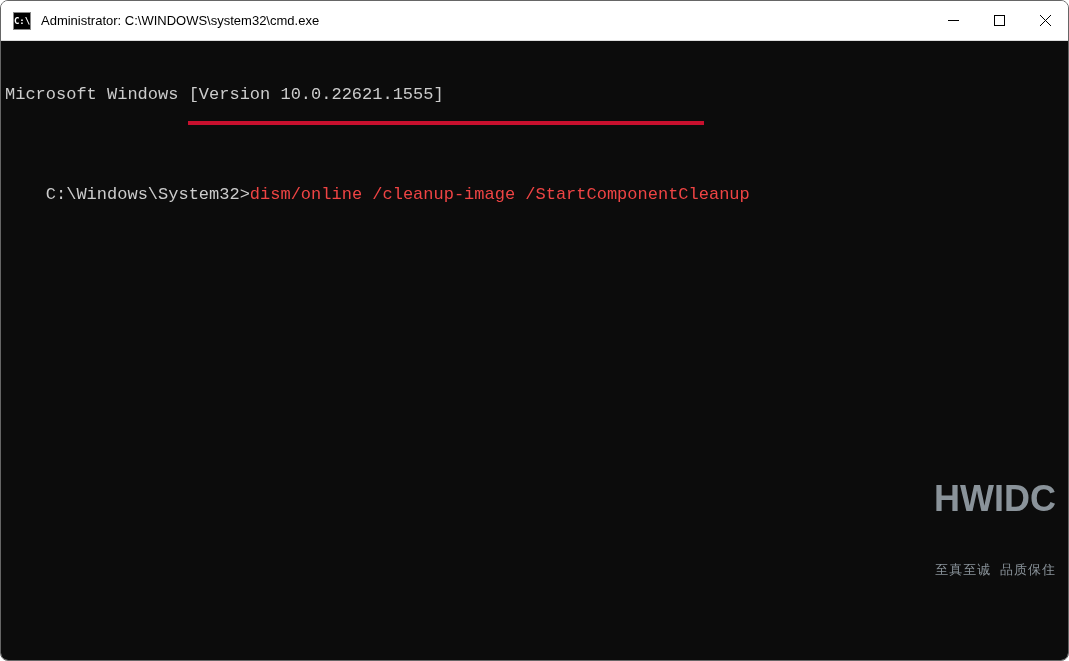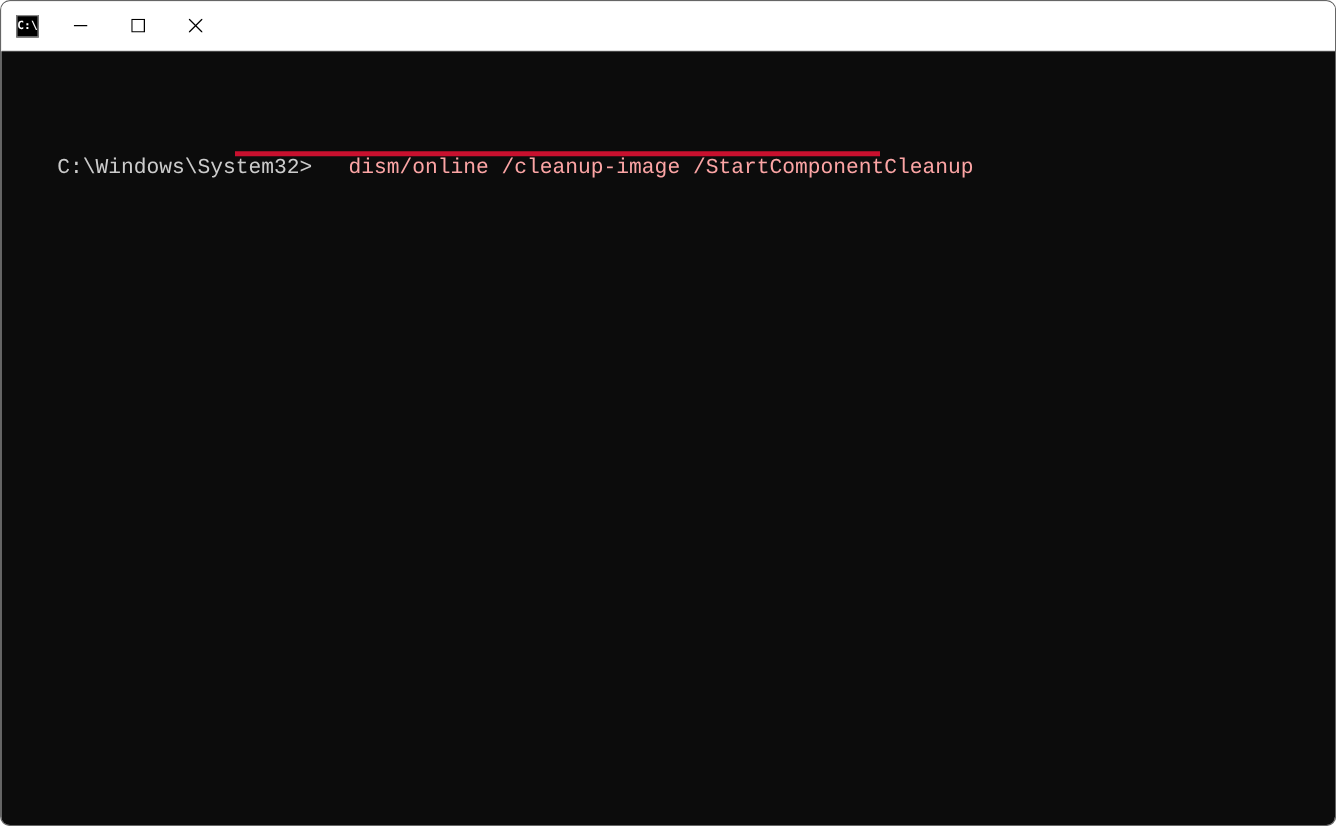--- a/index.html
+++ b/index.html
@@ -80,22 +80,21 @@
       line-height: 1.18;
     }
     .terminal-line {
       color: #ccc;
     }
     .prompt-line {
       position: relative;
       display: inline-block;
     }
     .command-text {
-      color: #fca5a5;
-      margin-left: 29px;
+      color: #ef4444;
     }
     .underline-highlight {
       position: absolute;
       height: 4px;
       background: #c8102e;
       left: 187px;
       top: 80px;
       width: 516px;
     }
     .watermark {
@@ -120,37 +119,43 @@
     }
   </style>
 </head>
 <body>
 
 <div class="window">
   <div class="titlebar">
     <div class="app-icon">
       <span>C:\</span>
     </div>
+    <div class="title-text">Administrator: C:\WINDOWS\system32\cmd.exe</div>
     <div class="window-controls">
       <div class="control-btn">
         <svg viewBox="0 0 11 11">
             <line x1="0" y1="5.5" x2="11" y2="5.5" stroke="currentColor" stroke-width="1"></line>
           </svg>
       </div>
       <div class="control-btn">
         <svg viewBox="0 0 11 11">
             <rect x="0.5" y="0.5" width="10" height="10" fill="none" stroke="currentColor" stroke-width="1"></rect>
           </svg>
       </div>
       <div class="control-btn close">
         <svg viewBox="0 0 11 11">
             <line x1="0" y1="0" x2="11" y2="11" stroke="currentColor" stroke-width="1"></line>
             <line x1="11" y1="0" x2="0" y2="11" stroke="currentColor" stroke-width="1"></line>
           </svg>
       </div>
     </div>
   </div>
   <div class="terminal">
+    <div class="terminal-line">Microsoft Windows [Version 10.0.22621.1555]</div>
     <div class="terminal-line">&nbsp;</div>
     <div class="prompt-line"><span>C:\Windows\System32&gt;</span><span class="command-text">dism/online /cleanup-image /StartComponentCleanup</span></div>
     <div class="underline-highlight"></div>
+    <div class="watermark">
+      <div class="watermark-main">HWIDC</div>
+      <div class="watermark-sub">至真至诚 品质保住</div>
+    </div>
   </div>
 </div>
 
 </body></html>

